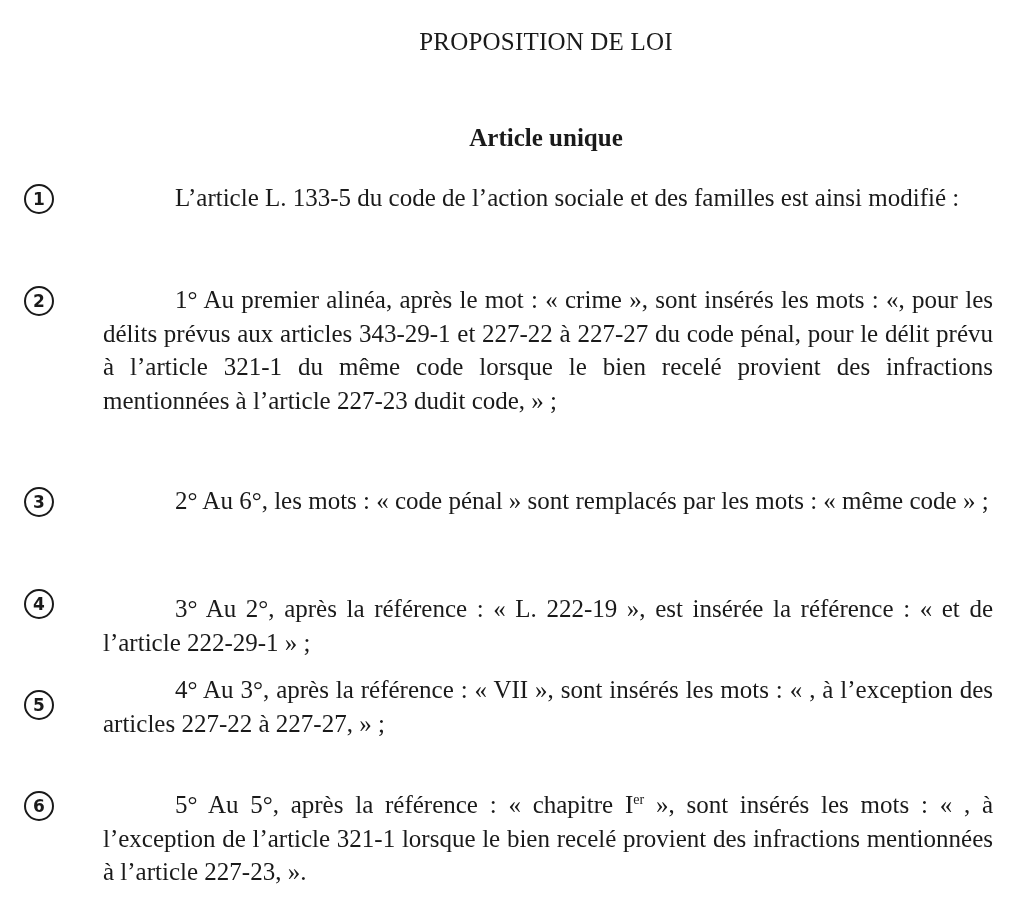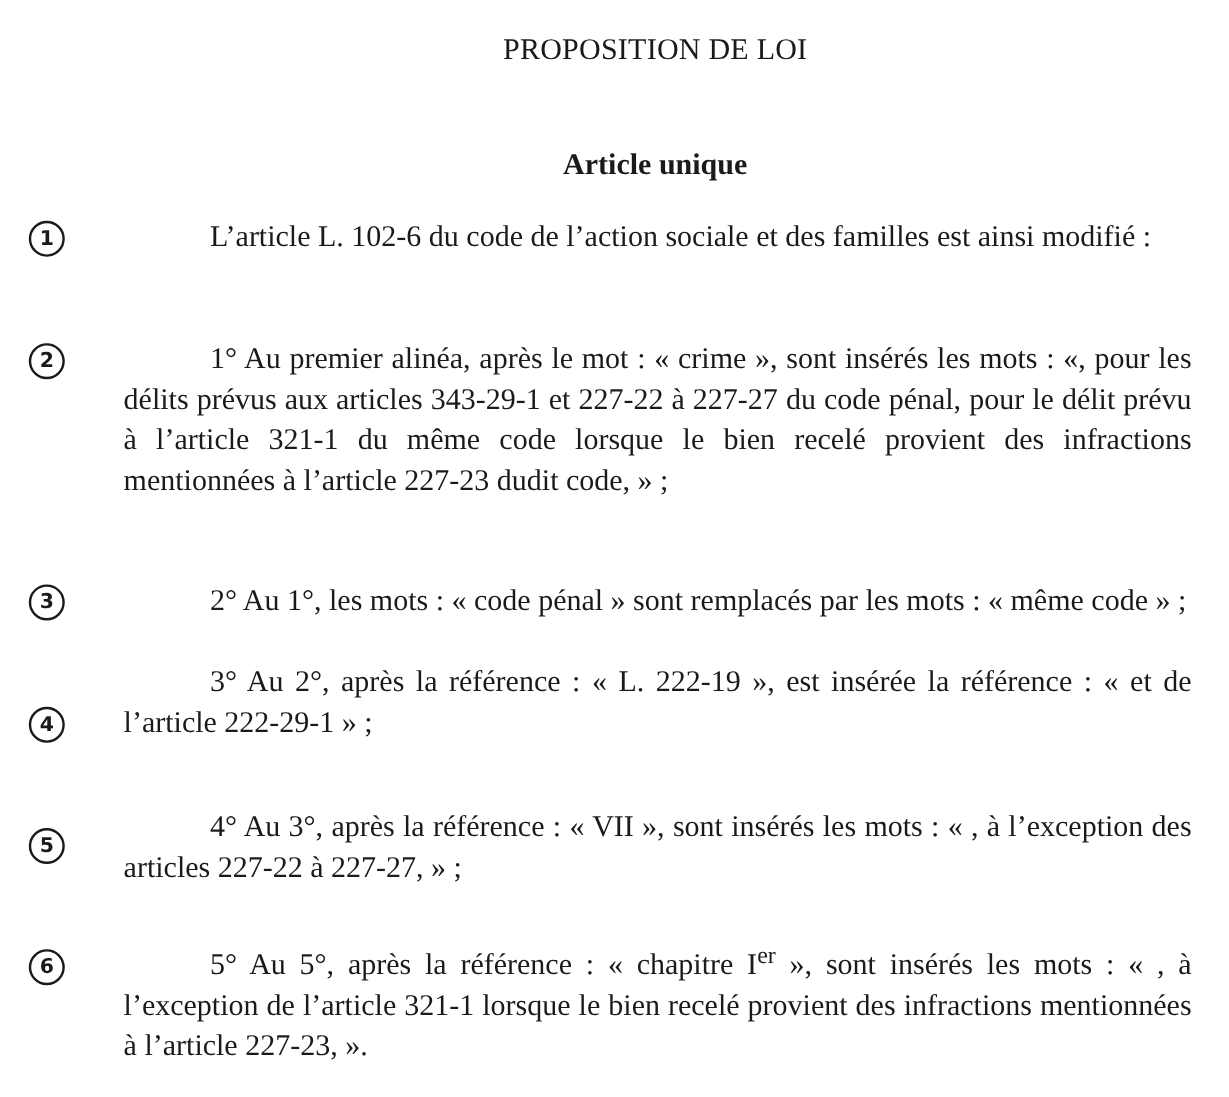--- a/index.html
+++ b/index.html
@@ -19,37 +19,37 @@
     position: absolute; left: 103px; width: 890px;
     font-size: 25px; line-height: 33.5px; text-align: justify;
   }
   .para .indent { display: inline-block; width: 72px; }
   .num {
     position: absolute; left: 24px; width: 30px; height: 30px;
     border: 2.5px solid #1a1a1a; border-radius: 50%; box-sizing: border-box;
     font-family: "DejaVu Sans", sans-serif; font-size: 17px; font-weight: bold;
     display: flex; align-items: center; justify-content: center; line-height: 1;
   }
-  sup { font-size: 20px; line-height: 0; }
+  sup { font-size: 14px; line-height: 0; }
 </style>
 </head>
 <body>
 
 <div class="title">PROPOSITION DE LOI</div>
 <div class="subtitle">Article unique</div>
 
 <div class="num" style="top:184px">1</div>
-<div class="para" style="top:181px"><span class="indent"></span><span>L’article L. 102-6 du code de l’action sociale et des familles est ainsi modifié :</span></div>
+<div class="para" style="top:181px"><span class="indent"></span><span>L’article L. 133-5 du code de l’action sociale et des familles est ainsi modifié :</span></div>
 
 <div class="num" style="top:286px">2</div>
 <div class="para" style="top:283px"><span class="indent"></span><span>1° Au premier alinéa, après le mot : « crime », sont insérés les mots : «, pour les délits prévus aux articles 343-29-1 et 227-22 à 227-27 du code pénal, pour le délit prévu à l’article 321-1 du même code lorsque le bien recelé provient des infractions mentionnées à l’article 227-23 dudit code, » ;</span></div>
 
 <div class="num" style="top:487px">3</div>
-<div class="para" style="top:484px"><span class="indent"></span><span>2° Au 1°, les mots : « code pénal » sont remplacés par les mots : « même code » ;</span></div>
+<div class="para" style="top:484px"><span class="indent"></span><span>2° Au 6°, les mots : « code pénal » sont remplacés par les mots : « même code » ;</span></div>
 
 <div class="num" style="top:589px">4</div>
-<div class="para" style="top:552px"><span class="indent"></span><span>3° Au 2°, après la référence : « L. 222-19 », est insérée la référence : « et de l’article 222-29-1 » ;</span></div>
+<div class="para" style="top:592px"><span class="indent"></span><span>3° Au 2°, après la référence : « L. 222-19 », est insérée la référence : « et de l’article 222-29-1 » ;</span></div>
 
 <div class="num" style="top:690px">5</div>
 <div class="para" style="top:673px"><span class="indent"></span><span>4° Au 3°, après la référence : « VII », sont insérés les mots : « , à l’exception des articles 227-22 à 227-27, » ;</span></div>
 
 <div class="num" style="top:791px">6</div>
 <div class="para" style="top:788px"><span class="indent"></span><span>5° Au 5°, après la référence : « chapitre I</span><sup>er</sup><span> », sont insérés les mots : « , à l’exception de l’article 321-1 lorsque le bien recelé provient des infractions mentionnées à l’article 227-23, ».</span></div>
 
 </body></html>

